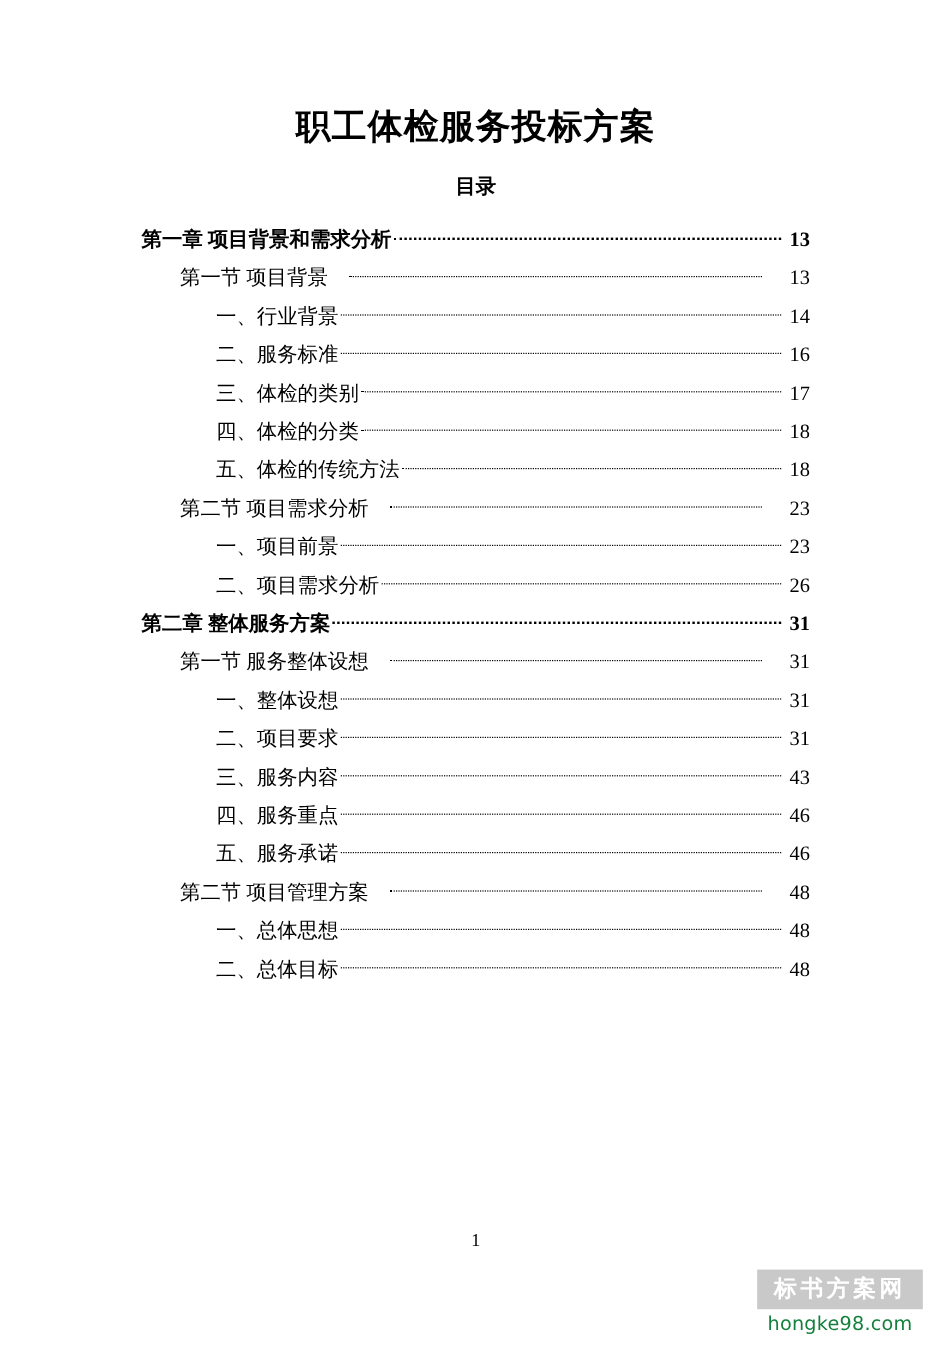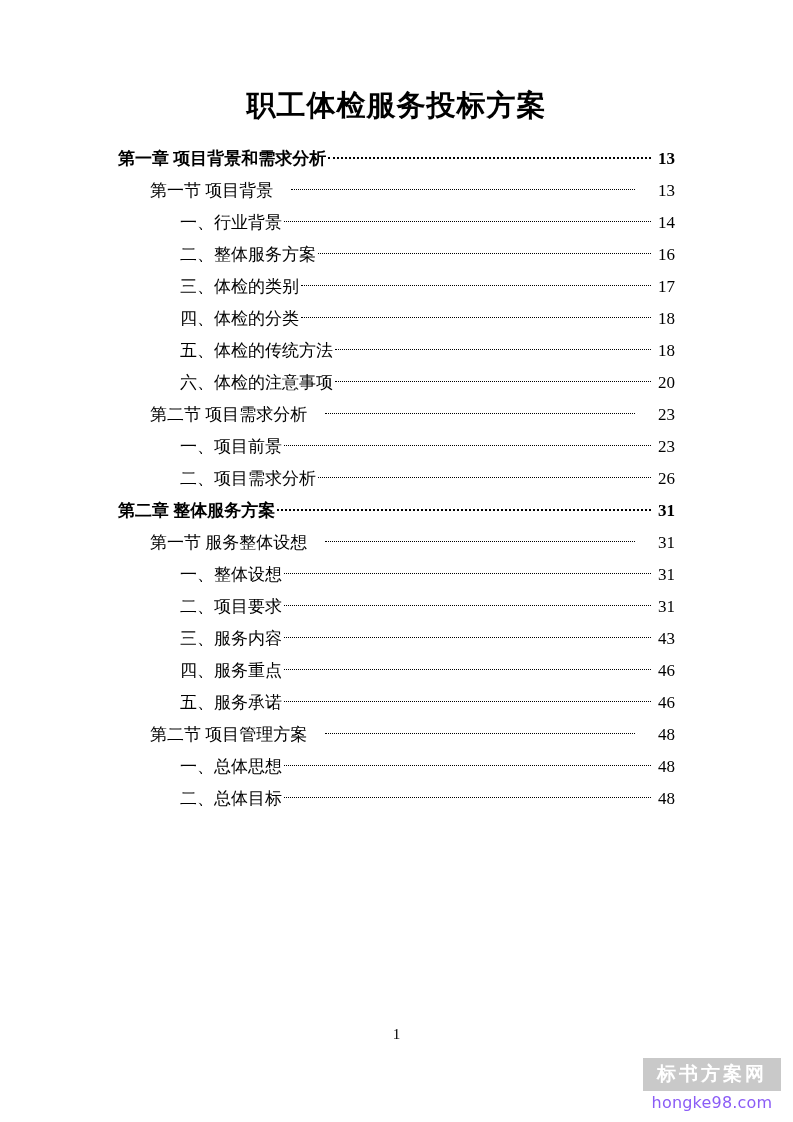--- a/index.html
+++ b/index.html
@@ -85,91 +85,87 @@
     position: absolute;
     left: 0;
     right: 0;
     top: 1026px;
     text-align: center;
     font-size: 15px;
     font-family: "Liberation Serif", serif;
   }
   .watermark {
     position: absolute;
-    right: 12px;
+    right: 24px;
     bottom: 10px;
     width: 138px;
     text-align: center;
     font-family: "DejaVu Sans", "Liberation Sans", sans-serif;
   }
   .watermark .wm-top {
     background: #c9c9c9;
     color: #ffffff;
     font-size: 19px;
     font-weight: bold;
     letter-spacing: 3px;
     padding: 3px 4px 4px 4px;
     display: block;
   }
   .watermark .wm-bottom {
-    color: #8b5cf6;
+    color: #15803d;
     font-size: 16px;
     display: block;
     margin-top: 2px;
     letter-spacing: 0.2px;
   }
 </style>
 </head>
 <body>
 
 <div class="page">
 
   <div class="doc-title">职工体检服务投标方案</div>
 
+  <div class="toc-heading">目录</div>
 
   <div class="toc" id="toc-list">
       <div class="toc-entry lvl-chapter">
         <span class="label">第一章  项目背景和需求分析</span>
         <span class="dots"></span>
         <span class="page-num">13</span>
       </div>
       <div class="toc-entry lvl-section">
         <span class="label">第一节  项目背景</span>
         <span class="dots"></span>
         <span class="page-num">13</span>
       </div>
       <div class="toc-entry lvl-item">
         <span class="label">一、行业背景</span>
         <span class="dots"></span>
         <span class="page-num">14</span>
       </div>
       <div class="toc-entry lvl-item">
-        <span class="label">二、整体服务方案</span>
+        <span class="label">二、服务标准</span>
         <span class="dots"></span>
         <span class="page-num">16</span>
       </div>
       <div class="toc-entry lvl-item">
         <span class="label">三、体检的类别</span>
         <span class="dots"></span>
         <span class="page-num">17</span>
       </div>
       <div class="toc-entry lvl-item">
         <span class="label">四、体检的分类</span>
         <span class="dots"></span>
         <span class="page-num">18</span>
       </div>
       <div class="toc-entry lvl-item">
         <span class="label">五、体检的传统方法</span>
         <span class="dots"></span>
         <span class="page-num">18</span>
-      </div>
-      <div class="toc-entry lvl-item">
-        <span class="label">六、体检的注意事项</span>
-        <span class="dots"></span>
-        <span class="page-num">20</span>
       </div>
       <div class="toc-entry lvl-section">
         <span class="label">第二节 项目需求分析</span>
         <span class="dots"></span>
         <span class="page-num">23</span>
       </div>
       <div class="toc-entry lvl-item">
         <span class="label">一、项目前景</span>
         <span class="dots"></span>
         <span class="page-num">23</span>

